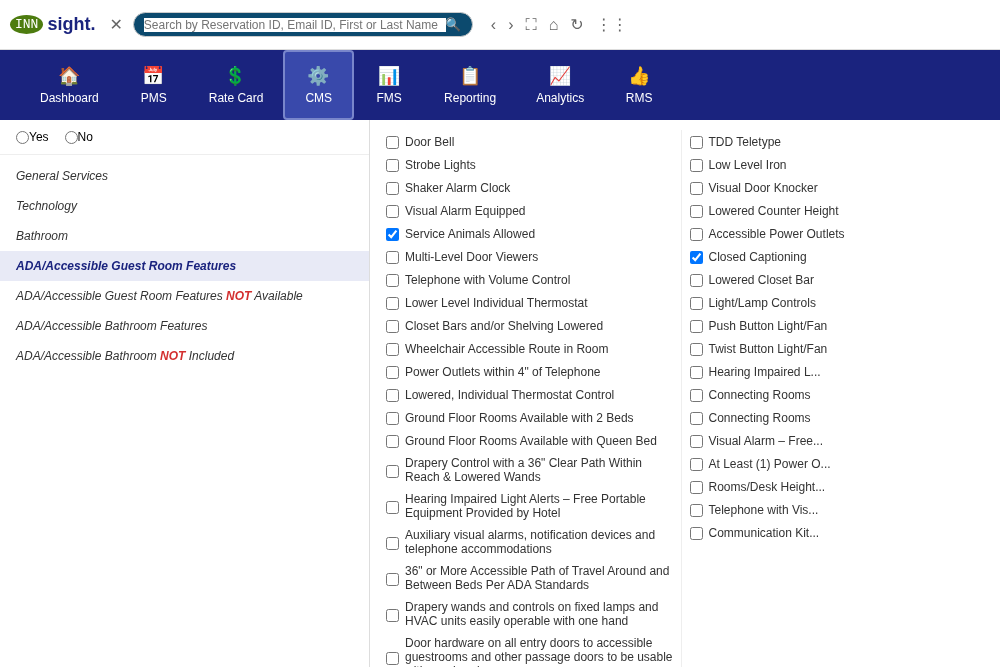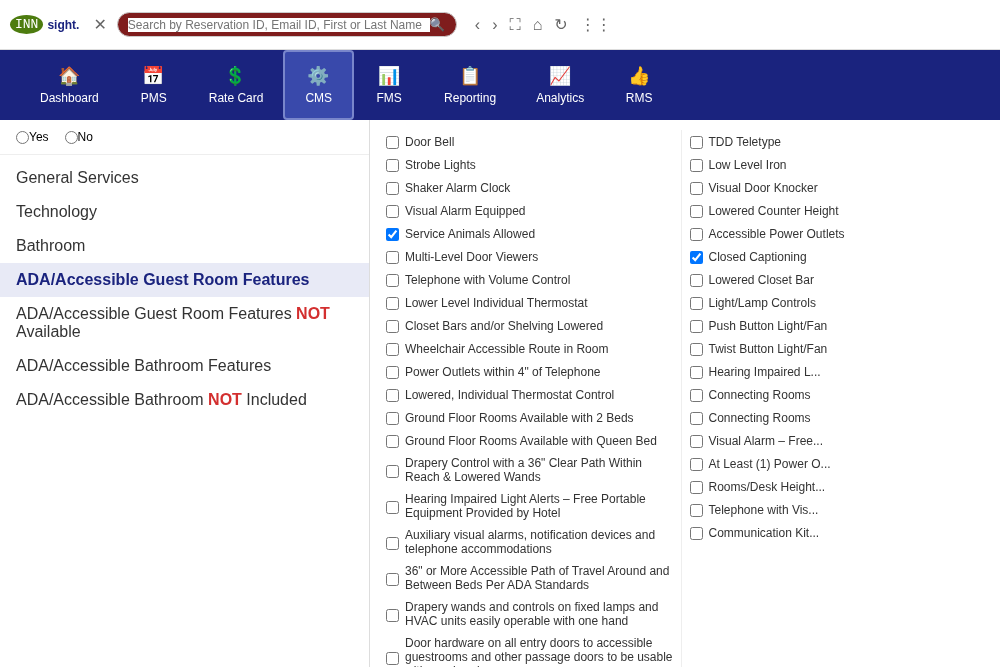--- a/index.html
+++ b/index.html
@@ -28,21 +28,21 @@
       margin-left: 4px;
     }
     .search-bar {
       flex: 1;
       max-width: 340px;
       display: flex;
       align-items: center;
       border: 1px solid #ccc;
       border-radius: 20px;
       padding: 4px 10px;
-      background: #7f1d1d;
+      background: #0c4a6e;
     }
     .search-bar input {
       border: none;
       outline: none;
       font-size: 12px;
       flex: 1;
       color: #666;
     }
     .top-icons {
       display: flex;
@@ -111,22 +111,23 @@
     }
     .radio-row label {
       display: flex;
       align-items: center;
       gap: 0;
       font-size: 12px;
     }
     .sidebar-item {
       padding: 8px 16px;
       cursor: pointer;
-      font-size: 16px;
+      font-size: 12px;
       color: #333;
+      font-style: italic;
     }
     .sidebar-item.active {
       background: #e8eaf6;
       color: #1a237e;
       font-weight: bold;
     }
     .sidebar-item .not-available {
       color: #d32f2f;
       font-weight: bold;
     }
@@ -165,21 +166,21 @@
     .checkbox-col:last-child {
       border-left: 1px solid #eee;
     }
   </style>
 </head>
 <body>
 
 <div class="top-bar">
   <div class="logo">
     <span class="logo-inn">INN</span>
-    <span style="color:#1a237e;font-weight:bold;font-size:12px;">sight.</span>
+    <span style="color:#1a237e;font-weight:bold;font-size:18px;">sight.</span>
   </div>
   <span class="close-btn">✕</span>
   <div class="search-bar">
     <input type="text" placeholder="Search by Reservation ID, Email ID, First or Last Name" style="">
     <span style="color:#999;">🔍</span>
   </div>
   <div class="top-icons">
     <span class="top-icon">‹</span>
     <span class="top-icon">›</span>
     <span class="top-icon">⛶</span>

